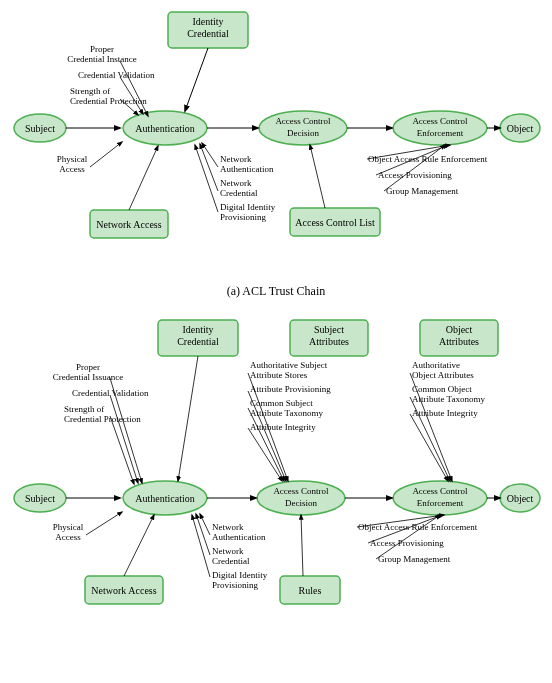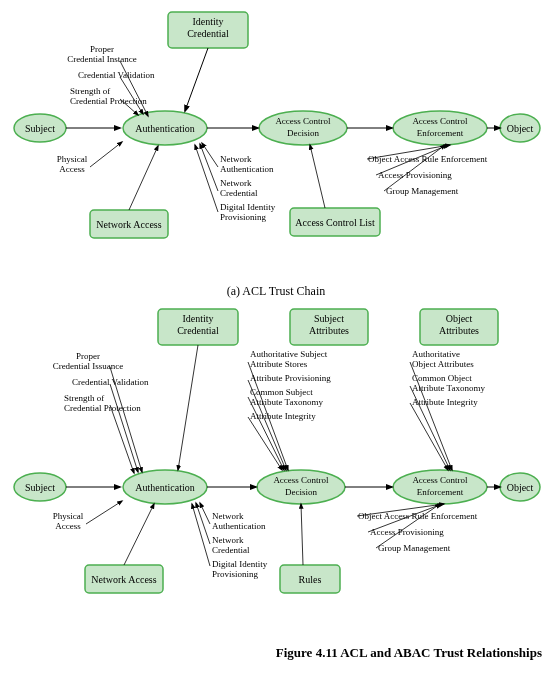--- a/index.html
+++ b/index.html
@@ -9,22 +9,22 @@
       font-size: 11px;
       width: 552px;
       min-height: 683px;
       padding: 10px;
     }
 
     .diagram-container {
       width: 100%;
       display: flex;
       flex-direction: column;
-      align-items: flex-end;
-      gap: 8px;
+      align-items: flex-start;
+      gap: 19px;
     }
 
     .diagram-section {
       width: 100%;
       position: relative;
     }
 
     svg {
       display: block;
     }
@@ -240,15 +240,14 @@
       <line x1="358" y1="225" x2="432" y2="197" stroke="#000" stroke-width="0.8" marker-end="url(#arrowb)"></line>
       <line x1="366" y1="241" x2="430" y2="197" stroke="#000" stroke-width="0.8" marker-end="url(#arrowb)"></line>
 
       <rect x="270" y="258" width="60" height="28" rx="4" ry="4" fill="#c8e6c9" stroke="#4caf50" stroke-width="1.5"></rect>
       <text x="300" y="276" text-anchor="middle" font-family="Times New Roman" font-size="10">Rules</text>
 
       <line x1="293" y1="258" x2="291" y2="197" stroke="#000" stroke-width="0.8" marker-end="url(#arrowb)"></line>
     </svg>
   </div>
 
-  <p class="figure-title">Figure 4.11  ACL and ABAC Trust Relationships</p>
 
 </div>
 
 </body></html>

